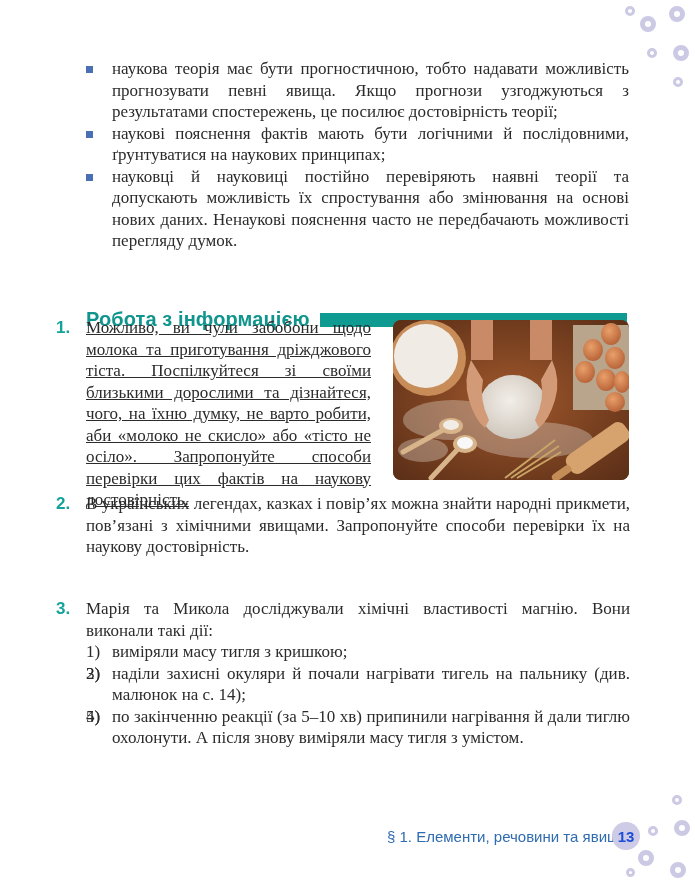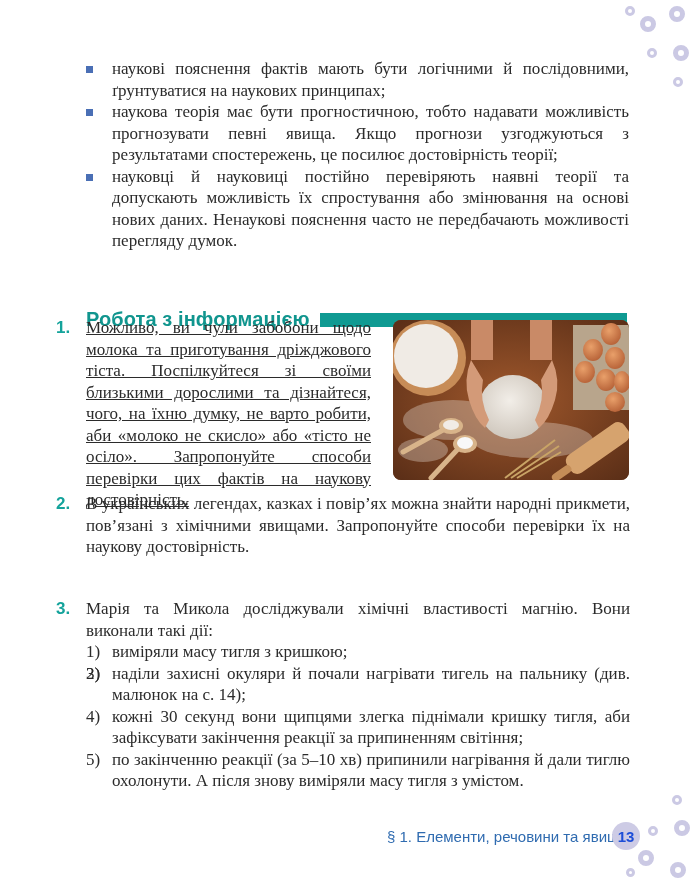--- a/index.html
+++ b/index.html
@@ -159,25 +159,25 @@
   <div class="ring" style="left:625px;top:6px;width:10px;height:10px;border-width:3px;"></div>
   <div class="ring" style="left:640px;top:16px;width:16px;height:16px;border-width:5px;"></div>
   <div class="ring" style="left:669px;top:6px;width:16px;height:16px;border-width:5px;"></div>
   <div class="ring" style="left:647px;top:48px;width:10px;height:10px;border-width:3px;"></div>
   <div class="ring" style="left:673px;top:45px;width:16px;height:16px;border-width:5px;"></div>
   <div class="ring" style="left:673px;top:77px;width:10px;height:10px;border-width:3px;"></div>
 
   <ul class="bullets body-text">
     <li>
       <span class="bullet-square"></span>
-      <span>наукові пояснення фактів мають бути логічними й послідовними, ґрунтуватися на наукових принципах;</span>
+      <span>наукова теорія має бути прогностичною, тобто надавати можливість прогнозувати певні явища. Якщо прогнози узгоджуються з результатами спостережень, це посилює достовірність теорії;</span>
     </li>
     <li>
       <span class="bullet-square"></span>
-      <span>наукова теорія має бути прогностичною, тобто надавати можливість прогнозувати певні явища. Якщо прогнози узгоджуються з результатами спостережень, це посилює достовірність теорії;</span>
+      <span>наукові пояснення фактів мають бути логічними й послідовними, ґрунтуватися на наукових принципах;</span>
     </li>
     <li>
       <span class="bullet-square"></span>
       <span>науковці й науковиці постійно перевіряють наявні теорії та допускають можливість їх спростування або змінювання на основі нових даних. Ненаукові пояснення часто не передбачають можливості перегляду думок.</span>
     </li>
   </ul>
 
   <div class="section-heading" style="top:285px;">
     <span class="title">Робота з інформацією</span>
     <span class="bar"></span>
@@ -271,21 +271,20 @@
         </li>
         <li>
           <span class="step-num">2)</span>
         </li>
         <li>
           <span class="step-num">3)</span>
           <span>наділи захисні окуляри й почали нагрівати тигель  на пальнику (див. малюнок на с. 14);</span>
         </li>
         <li>
           <span class="step-num">4)</span>
-          <span>кожні 30 секунд вони щипцями злегка піднімали кришку тигля, аби зафіксувати закінчення реакції за припиненням світіння;</span>
         </li>
         <li>
           <span class="step-num">5)</span>
           <span>по закінченню реакції (за 5–10 хв) припинили нагрівання й дали тиглю охолонути. А після знову виміряли масу тигля з умістом.</span>
         </li>
       </ol>
     </div>
   </div>
 
   <div class="footer-text">§ 1. Елементи, речовини та явища</div>

